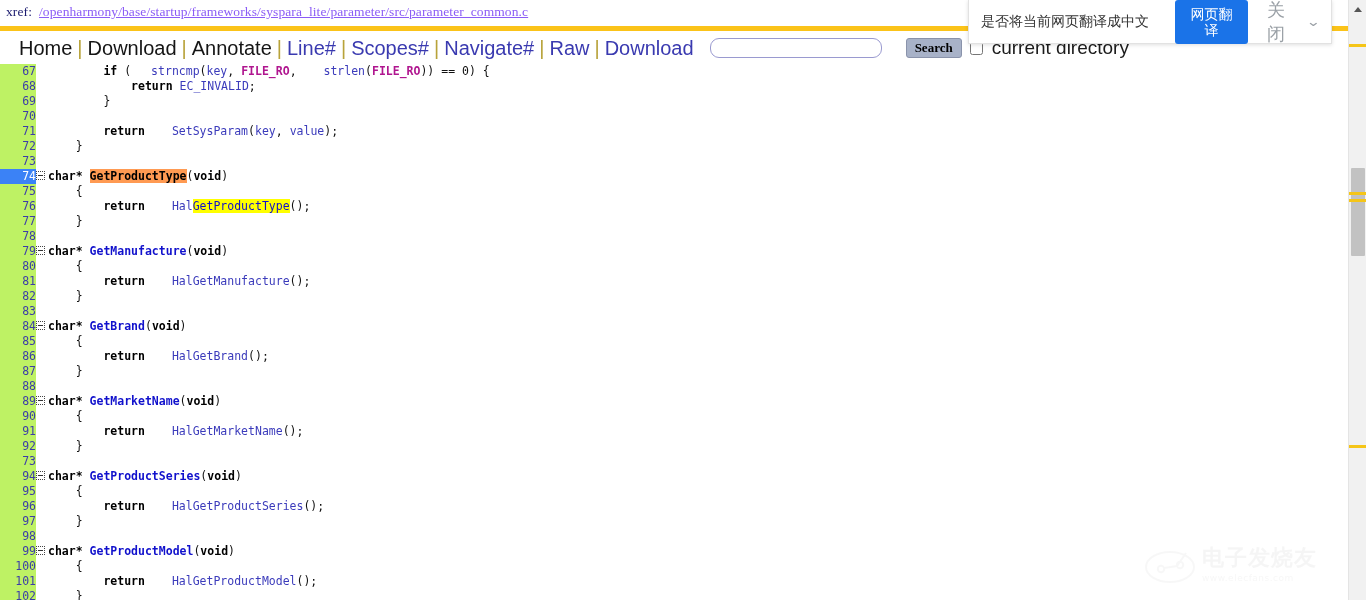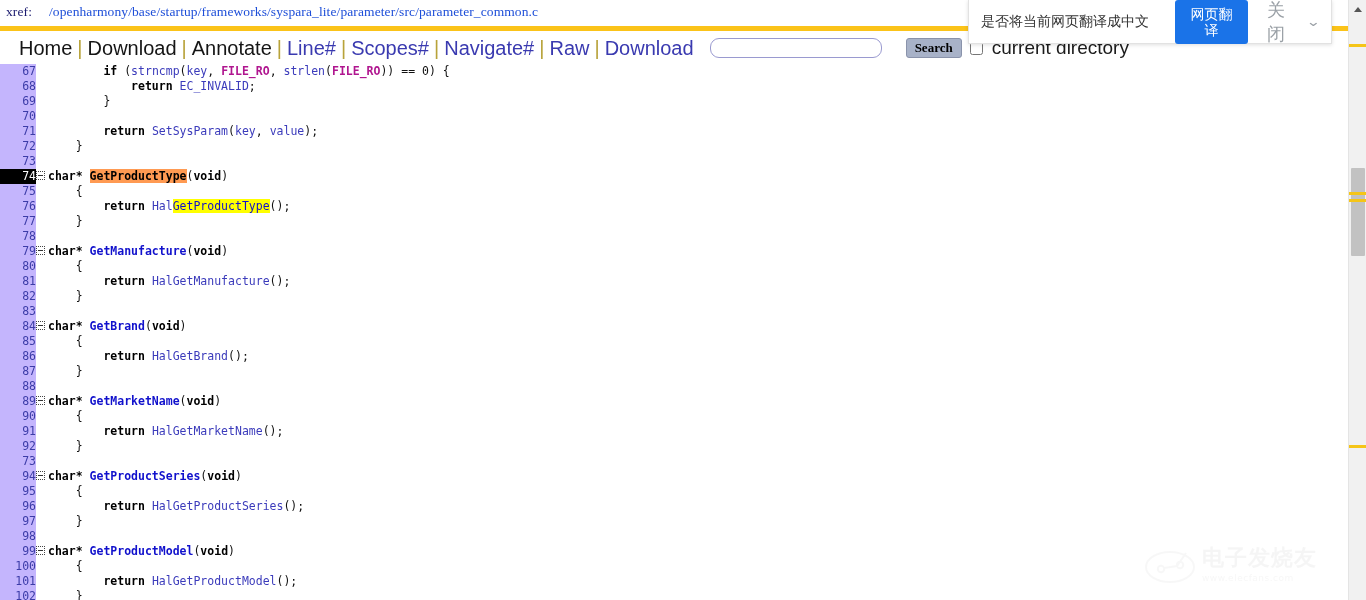--- a/index.html
+++ b/index.html
@@ -19,21 +19,21 @@
     width: 1366px; height: 24px;
     display: flex; align-items: center;
     padding-left: 6px;
     font-family: "Liberation Serif", serif;
     font-size: 13.5px;
     color: #2a2a7a;
     white-space: nowrap;
     letter-spacing: 0.1px;
   }
   .xref-label { color: #1a1a6e; }
-  .xref-path { color: #1d4ed8; margin-left: 17px; }
+  .xref-path { color: #8b5cf6; margin-left: 7px; text-decoration: underline; }
 
   
   .yellow-rule {
     position: absolute; left: 0; top: 26px;
     width: 1366px; height: 5px;
     background: #fbc319;
   }
 
   
   .navbar {
@@ -156,31 +156,31 @@
     font-family: "DejaVu Sans Mono", monospace;
     font-size: 11.5px;
     line-height: 15px;
     width: 100%;
   }
   .code-table td { padding: 0; vertical-align: top; }
 
   .ln {
     width: 36px;
     min-width: 36px;
-    background: #c4b5fd;
+    background: #bef264;
     color: #3c3ca8;
     text-align: right;
     padding-right: 5px;
     font-family: "DejaVu Sans Mono", monospace;
     font-size: 11.5px;
     user-select: none;
     cursor: pointer;
     height: 15px;
   }
-  tr.hl .ln { background: #000000; color: #ffffff; }
+  tr.hl .ln { background: #3b82f6; color: #ffffff; }
 
   .src {
     padding-left: 6px;
     white-space: pre;
     color: #111;
     height: 15px;
   }
 
   .fold {
     display: inline-block;
@@ -197,21 +197,21 @@
     position: absolute;
     left: 1px; top: 3px;
     width: 5px; height: 1px;
     background: #333;
   }
   .fold-pad { display:inline-block; width:12px; }
 
   
   .kw   { color: #000000; font-weight: bold; }
   .fn   { color: #1111cc; font-weight: bold; }
-  .call { color: #3b3bbb; }
+  .call { color: #3b3bbb; margin-left: 20px; }
   .id   { color: #3b3bbb; }
   .mac  { color: #b0158f; font-weight: bold; }
   .hl-def  { background: #ff9a52; color: #000; font-weight: bold; }
   .hl-ref  { background: #ffff00; color: #1111cc; }
 
   
   .scrollbar {
     position: absolute;
     right: 0; top: 0;
     width: 18px; height: 600px;

